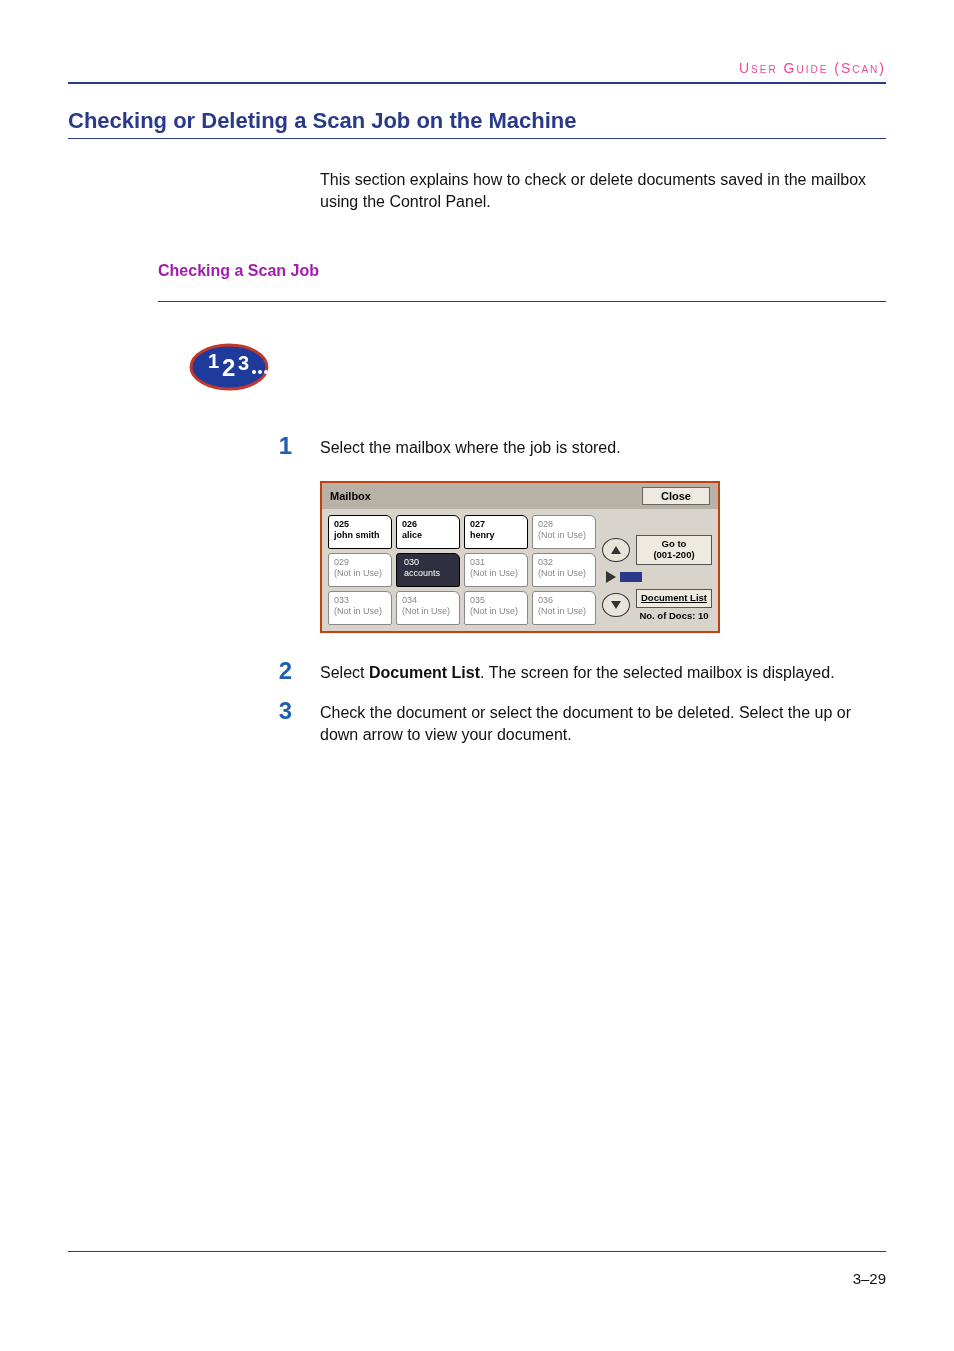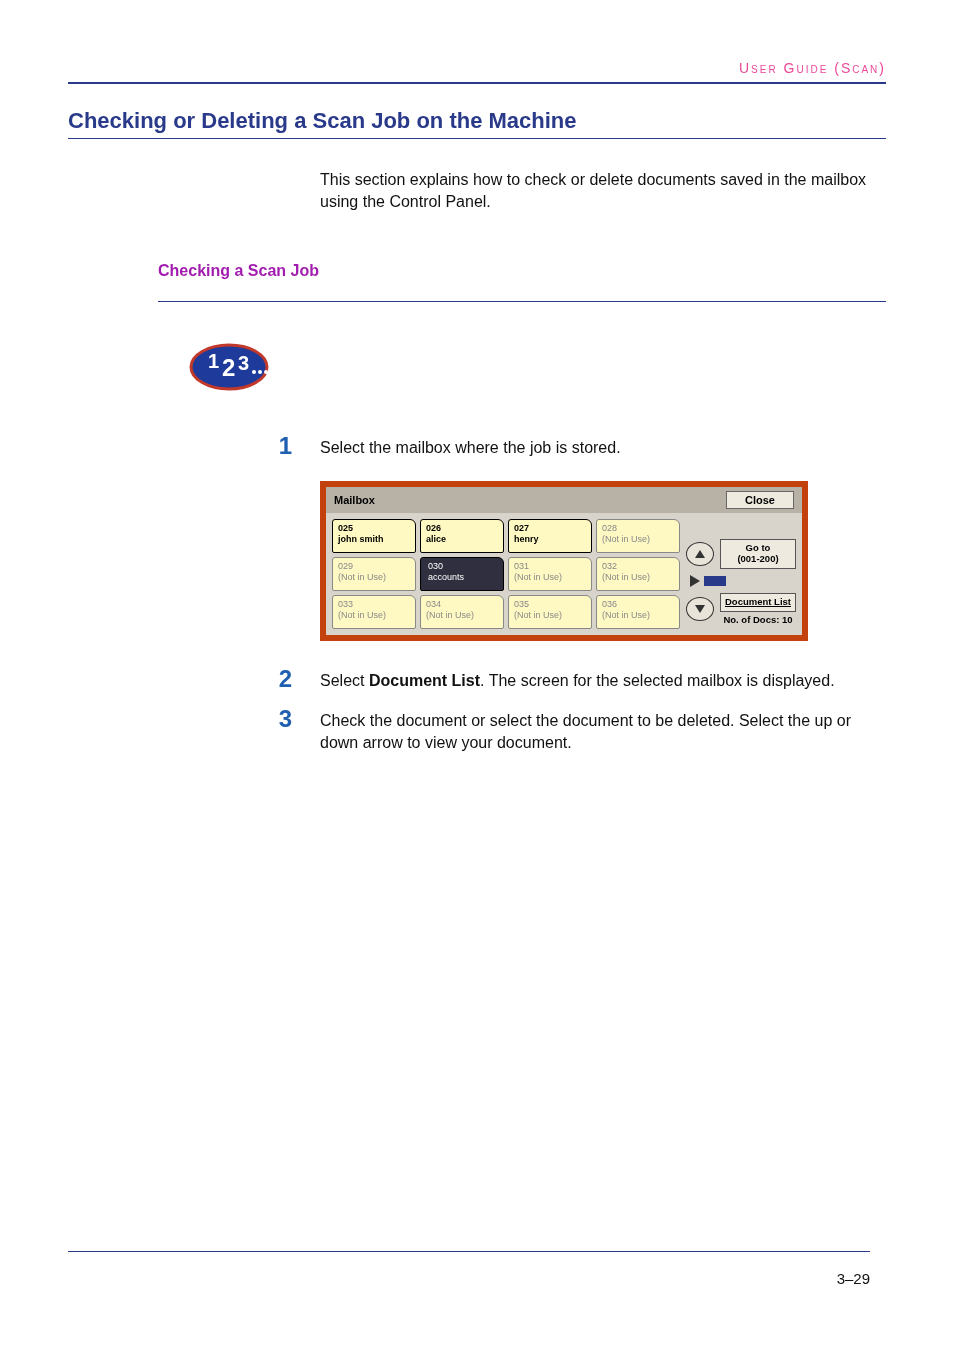--- a/index.html
+++ b/index.html
@@ -78,22 +78,22 @@
     color: #111;
     padding-top: 3px;
   }
   .step-body b { font-weight: bold; }
 
   
   .mailbox-shot {
     margin-left: 252px;
     margin-top: 22px;
     margin-bottom: 26px;
-    width: 488px;
-    border: 6px solid #c2410c;
+    width: 400px;
+    border: 2px solid #c2410c;
     background: #d8d4cc;
     font-family: Arial, sans-serif;
   }
   .mb-header {
     display: flex;
     justify-content: space-between;
     align-items: center;
     background: #b8b2a6;
     padding: 4px 8px;
     font-size: 11px;
@@ -114,21 +114,21 @@
   .mb-grid {
     display: grid;
     grid-template-columns: repeat(4, 1fr);
     gap: 4px;
     flex: 1;
   }
   .mb-tab {
     position: relative;
     border: 1px solid #888;
     border-radius: 3px 6px 2px 2px;
-    background: #fef9c3;
+    background: #ffffff;
     min-height: 34px;
     padding: 3px 5px;
     font-size: 9px;
     line-height: 1.2;
     color: #888;
   }
   .mb-tab.active {
     border-color: #000;
     color: #000;
     font-weight: bold;
@@ -171,21 +171,21 @@
   .doclist-btn { text-decoration: underline; }
   .play-row { display:flex; align-items:center; gap:4px; justify-content:flex-start; padding:2px 0 2px 4px;}
   .play-tri { width:0; height:0; border-left:10px solid #333; border-top:6px solid transparent; border-bottom:6px solid transparent; }
   .play-bar { width:22px; height:10px; background:#2a3a8a; }
   .docs-count { font-size:9.5px; font-weight:bold; text-align:center; padding-top:2px;}
 
   .footer {
     position: absolute;
     bottom: 64px;
     left: 68px;
-    right: 84px;
+    right: 68px;
   }
   .footer-rule { border-top: 1.5px solid #2a3a8a; margin-bottom: 18px; }
   .footer-pg { text-align: right; font-size: 15px; color: #111; }
 </style>
 </head>
 <body>
 
 <div class="page">
   <div class="header-right">User Guide (Scan)</div>
   <div class="rule-thick"></div>

